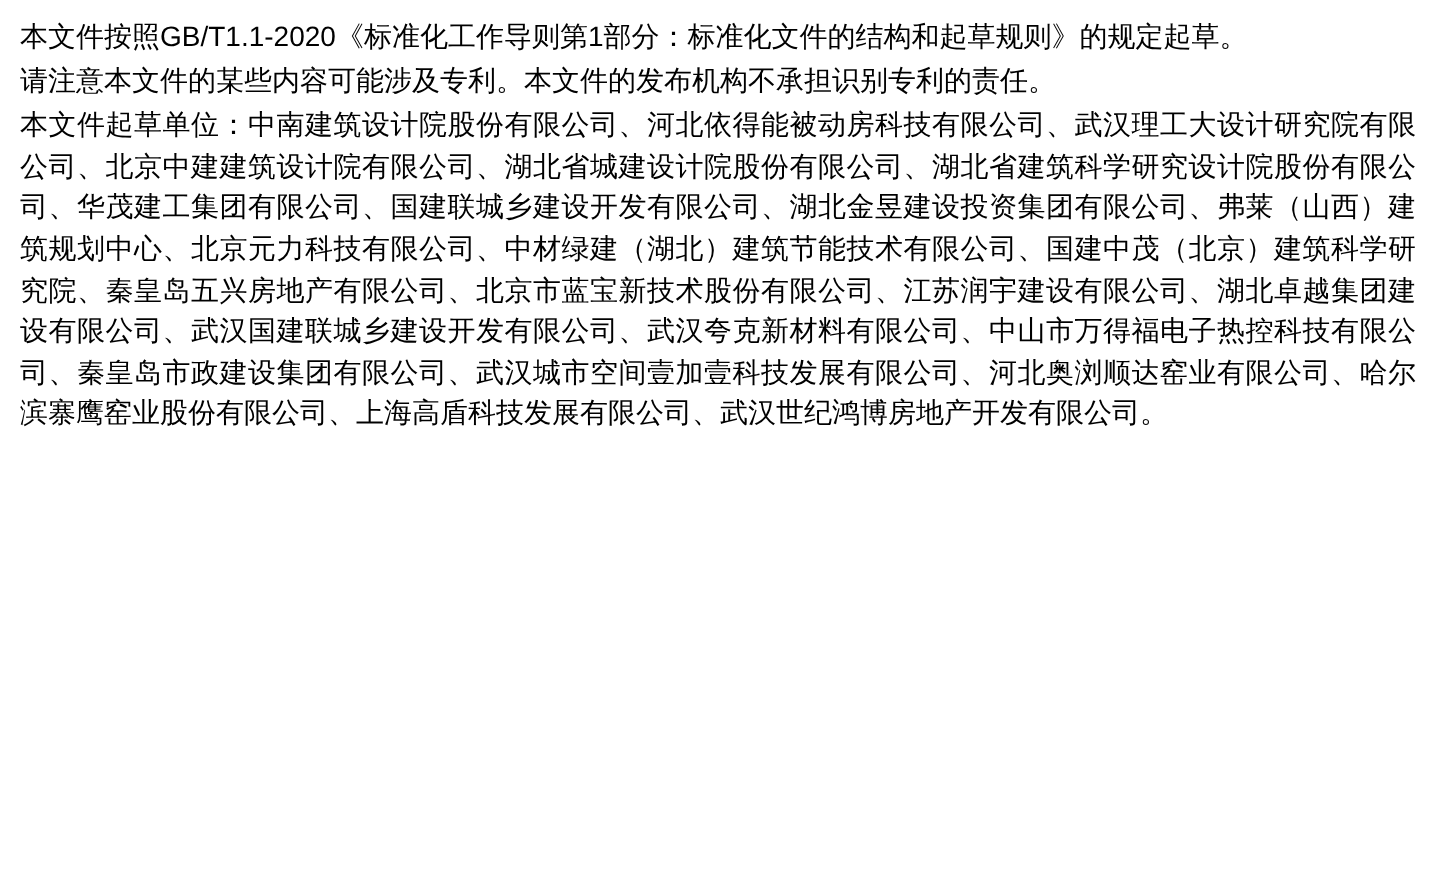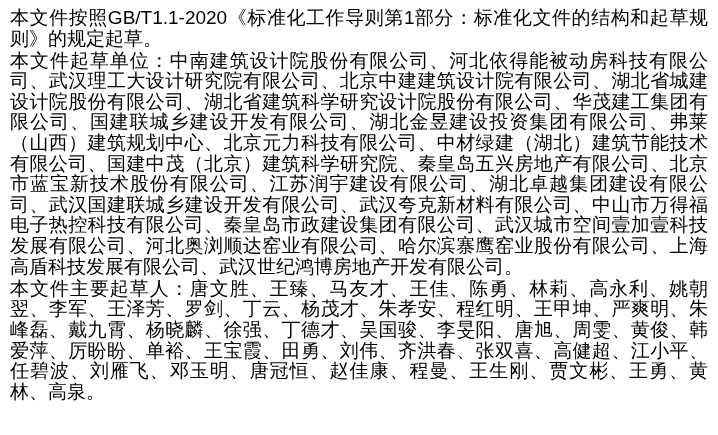--- a/index.html
+++ b/index.html
@@ -15,32 +15,32 @@
     overflow: hidden;
   }
   .page {
     width: 718px;
     height: 435px;
     box-sizing: border-box;
     padding: 8px 10px 8px 10px;
     background: #ffffff;
   }
   .para {
-    font-size: 19px;
+    font-size: 14px;
     line-height: 20.6px;
     text-align: justify;
     text-justify: inter-ideograph;
     margin: 0 0 0 0;
     letter-spacing: 0px;
     word-break: break-all;
   }
   .para + .para {
     margin-top: 1.5px;
   }
 </style>
 </head>
 <body>
 
 <div class="page">
   <p class="para">本文件按照GB/T1.1-2020《标准化工作导则第1部分：标准化文件的结构和起草规则》的规定起草。</p>
+  <p class="para">请注意本文件的某些内容可能涉及专利。本文件的发布机构不承担识别专利的责任。</p>
   <p class="para">本文件起草单位：中南建筑设计院股份有限公司、河北依得能被动房科技有限公司、武汉理工大设计研究院有限公司、北京中建建筑设计院有限公司、湖北省城建设计院股份有限公司、湖北省建筑科学研究设计院股份有限公司、华茂建工集团有限公司、国建联城乡建设开发有限公司、湖北金昱建设投资集团有限公司、弗莱（山西）建筑规划中心、北京元力科技有限公司、中材绿建（湖北）建筑节能技术有限公司、国建中茂（北京）建筑科学研究院、秦皇岛五兴房地产有限公司、北京市蓝宝新技术股份有限公司、江苏润宇建设有限公司、湖北卓越集团建设有限公司、武汉国建联城乡建设开发有限公司、武汉夸克新材料有限公司、中山市万得福电子热控科技有限公司、秦皇岛市政建设集团有限公司、武汉城市空间壹加壹科技发展有限公司、河北奥浏顺达窑业有限公司、哈尔滨寨鹰窑业股份有限公司、上海高盾科技发展有限公司、武汉世纪鸿博房地产开发有限公司。</p>
-  <p class="para">本文件主要起草人：唐文胜、王臻、马友才、王佳、陈勇、林莉、高永利、姚朝翌、李军、王泽芳、罗剑、丁云、杨茂才、朱孝安、程红明、王甲坤、严爽明、朱峰磊、戴九霄、杨晓麟、徐强、丁德才、吴国骏、李旻阳、唐旭、周雯、黄俊、韩爱萍、厉盼盼、单裕、王宝霞、田勇、刘伟、齐洪春、张双喜、高健超、江小平、任碧波、刘雁飞、邓玉明、唐冠恒、赵佳康、程曼、王生刚、贾文彬、王勇、黄林、高泉。</p>
 </div>
 
 </body></html>

